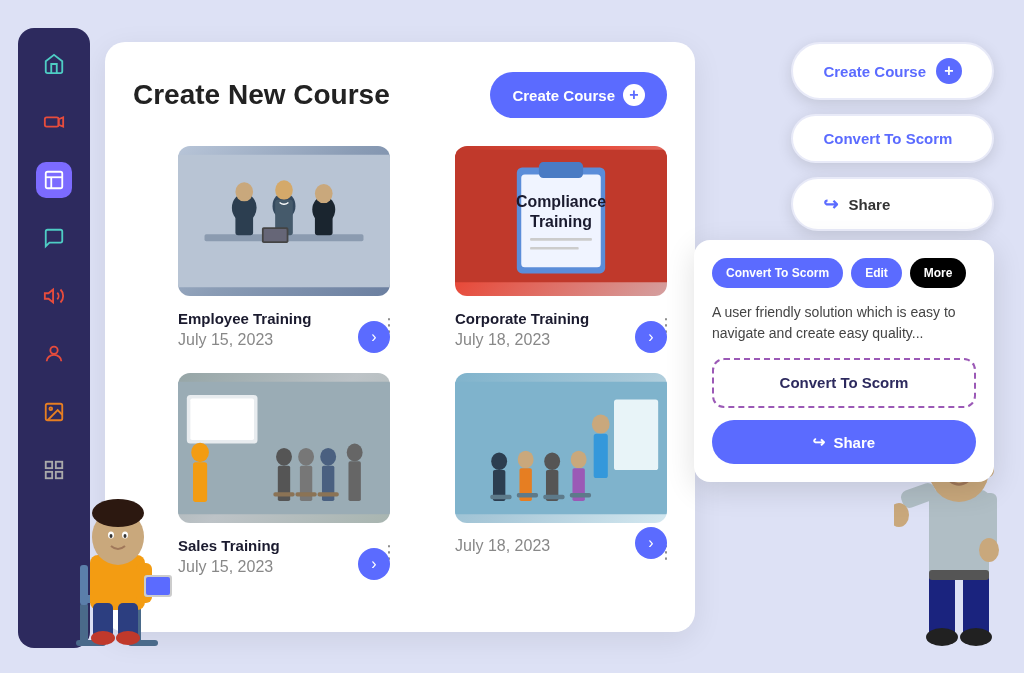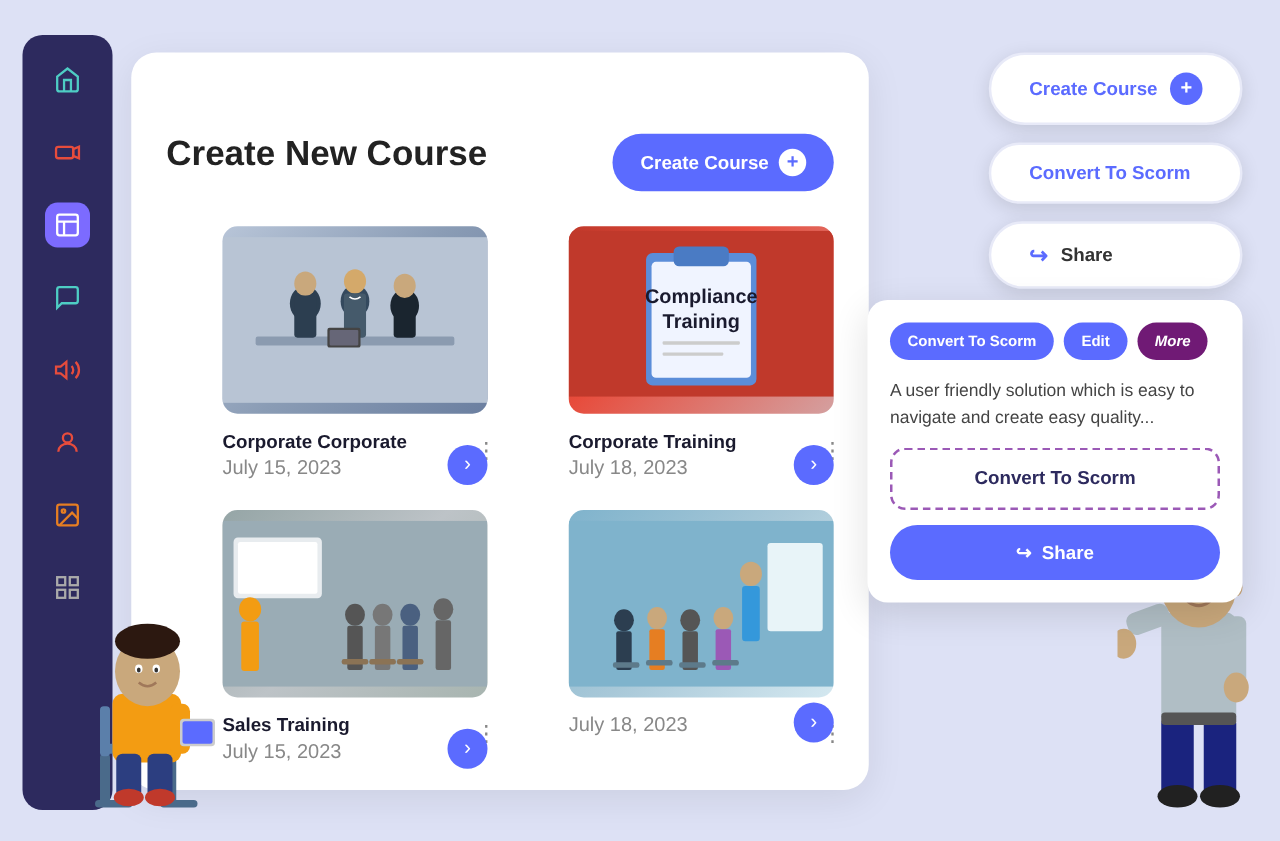--- a/index.html
+++ b/index.html
@@ -71,24 +71,23 @@
       position: absolute;
       left: 105px;
       top: 42px;
       padding: 30px 28px;
       box-shadow: 0 8px 30px rgba(0,0,0,0.08);
       overflow: hidden;
     }
 
     .card-header {
       display: flex;
-      align-items: flex-start;
+      align-items: center;
       justify-content: space-between;
       margin-bottom: 28px;
-      margin-top: 35px;
     }
 
     .card-title {
       font-size: 28px;
       font-weight: 700;
       color: #222;
     }
 
     .create-course-btn {
       background: #5b6bff;
@@ -306,23 +305,22 @@
       background: #5b6bff;
       color: white;
     }
 
     .popup-btn.edit {
       background: #5b6bff;
       color: white;
     }
 
     .popup-btn.more {
-      background: #701a75;
-      color: white;
-      font-style: italic;
+      background: #000000;
+      color: white;
     }
 
     .popup-text {
       font-size: 14px;
       color: #444;
       line-height: 1.5;
       margin-bottom: 14px;
     }
 
     .popup-convert-box {
@@ -465,21 +463,21 @@
             <ellipse cx="165" cy="44" rx="10" ry="11" fill="#c9a87c"></ellipse>
             <rect x="155" y="55" width="20" height="36" rx="3" fill="#1a252f"></rect>
 
             <rect x="95" y="82" width="30" height="18" rx="2" fill="#444"></rect>
             <rect x="97" y="84" width="26" height="14" rx="1" fill="#667"></rect>
 
             <path d="M115 54 Q120 58 125 54" stroke="#fff" stroke-width="1.5" fill="none"></path>
           </svg>
         </div>
         <div class="course-info">
-          <div class="course-name">Corporate Corporate</div>
+          <div class="course-name">Employee Training</div>
           <div class="course-date">July 15, 2023</div>
           <span class="course-dots">⋮</span>
           <div class="course-arrow">›</div>
         </div>
       </div>
 
       <div class="course-card">
         <div class="course-image img-compliance">
           <svg width="100%" height="100%" viewBox="0 0 240 150" xmlns="http://www.w3.org/2000/svg">
             <rect width="240" height="150" fill="#c0392b"></rect>

